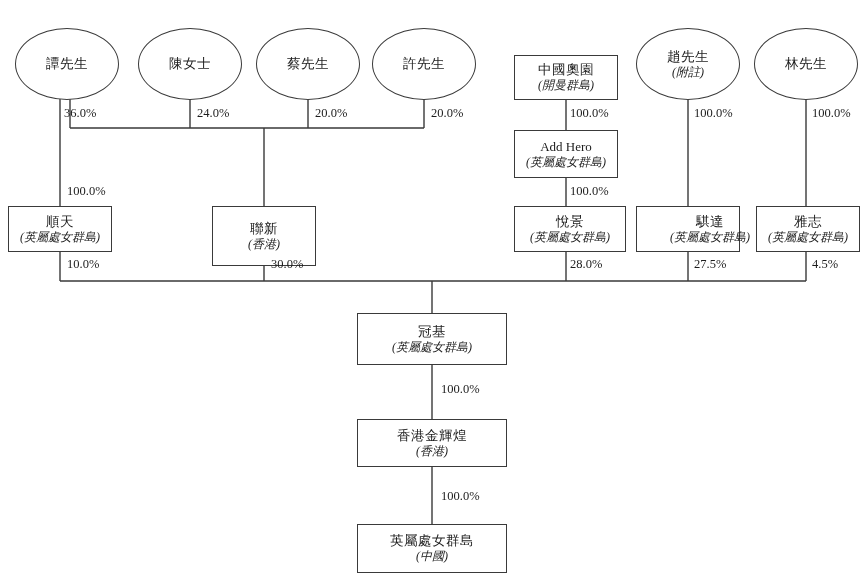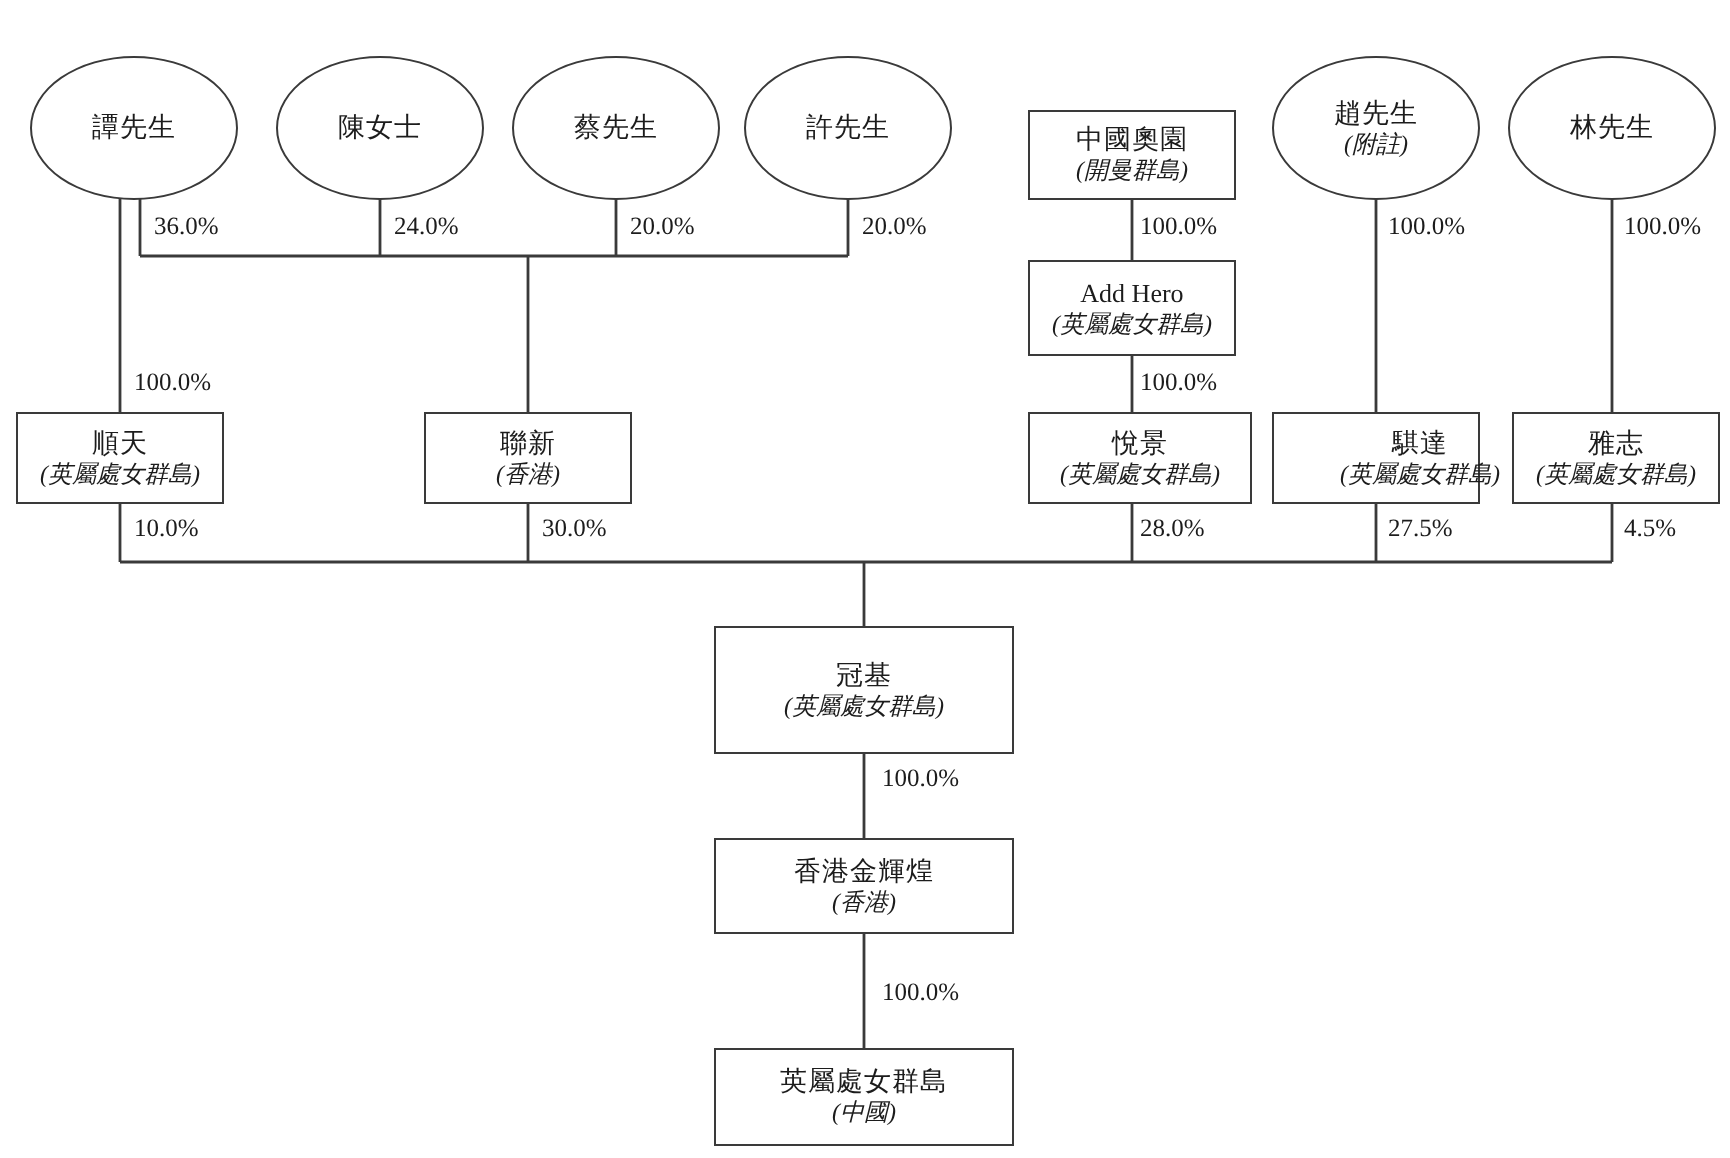--- a/index.html
+++ b/index.html
@@ -20,30 +20,30 @@
   .pct{position:absolute;font-size:12.5px;line-height:15px;white-space:nowrap;}
 
   #n-tam{left:15px;top:28px;width:104px;height:72px;}
   #n-chan{left:138px;top:28px;width:104px;height:72px;}
   #n-choi{left:256px;top:28px;width:104px;height:72px;}
   #n-hui{left:372px;top:28px;width:104px;height:72px;}
   #n-aoyuan{left:514px;top:55px;width:104px;height:45px;}
   #n-chiu{left:636px;top:28px;width:104px;height:72px;}
   #n-lam{left:754px;top:28px;width:104px;height:72px;}
   #n-shuntin{left:8px;top:206px;width:104px;height:46px;}
-  #n-luensan{left:212px;top:206px;width:104px;height:46px;justify-content:center;}
+  #n-luensan{left:212px;top:206px;width:104px;height:60px;justify-content:center;}
   #n-addhero{left:514px;top:130px;width:104px;height:48px;}
   #n-yuetking{left:514px;top:206px;width:112px;height:46px;}
   #n-keitat{left:636px;top:206px;width:104px;height:46px;padding-left:44px;}
   #n-ngachi{left:756px;top:206px;width:104px;height:46px;}
-  #n-kwunkei{left:357px;top:313px;width:150px;height:64px;}
+  #n-kwunkei{left:357px;top:313px;width:150px;height:52px;}
   #n-hkgold{left:357px;top:419px;width:150px;height:48px;}
   #n-enping{left:357px;top:524px;width:150px;height:49px;}
 
-  #p-tam36{left:77px;top:106px;text-align:right;}
+  #p-tam36{left:64px;top:106px;text-align:right;}
   #p-chan24{left:197px;top:106px;text-align:center;}
   #p-choi20{left:315px;top:106px;}
   #p-hui20{left:431px;top:106px;}
   #p-aoyuan100{left:570px;top:106px;}
   #p-chiu100{left:694px;top:106px;}
   #p-lam100{left:812px;top:106px;}
   #p-shuntin100{left:67px;top:184px;}
   #p-addhero100{left:570px;top:184px;}
   #p-shuntin10{left:67px;top:257px;}
   #p-luensan30{left:271px;top:257px;}

